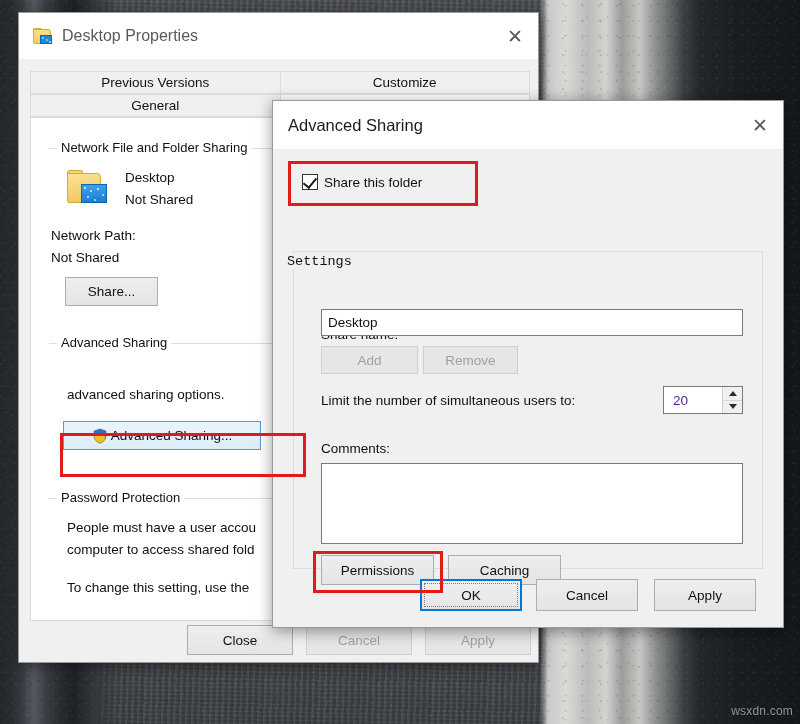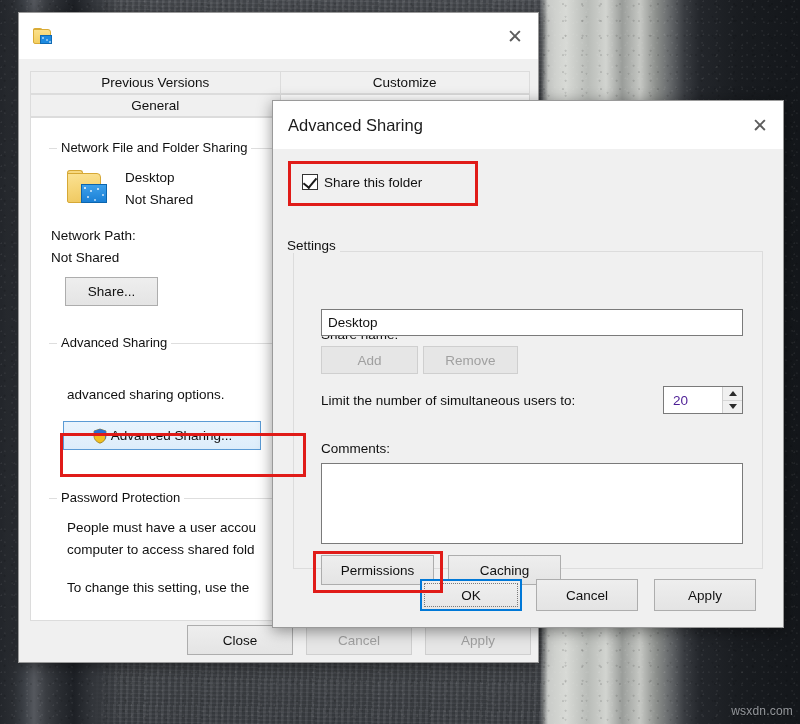--- a/index.html
+++ b/index.html
@@ -368,27 +368,27 @@
 
   .adv-group {
     position: absolute;
     left: 20px; top: 102px;
     width: 470px; height: 318px;
     border: 1px solid #dcdcdc;
     box-sizing: border-box;
   }
   .adv-group-title {
     position: absolute;
-    left: 10px; top: 89px;
+    left: 10px; top: 105px;
     background: #f0f0f0;
     padding: 0 4px;
     font-size: 13.5px;
     color: #101010;
     z-index: 5;
-    font-family: Liberation Sans, sans-serif;
+    font-family: Liberation Mono, monospace;
   }
 
   .lbl {
     position: absolute;
     font-size: 13.5px;
     color: #101010;
     font-family: "Liberation Sans", sans-serif;
     white-space: nowrap;
   }
   .textfield {
@@ -465,20 +465,21 @@
 </div>
 
 <div class="win-dialog" id="props-window">
 
   <div class="titlebar">
     <div class="folder-mini">
       <div class="fold-tab"></div>
       <div class="fold-back"></div>
       <div class="net-overlay"></div>
     </div>
+    <div class="title-text">Desktop Properties</div>
     <div class="close-btn">✕</div>
   </div>
 
   <div class="tabstrip">
     <div class="tab-row row-top">
       <div class="tab">Previous Versions</div>
       <div class="tab">Customize</div>
     </div>
     <div class="tab-row row-bottom">
       <div class="tab">General</div>

